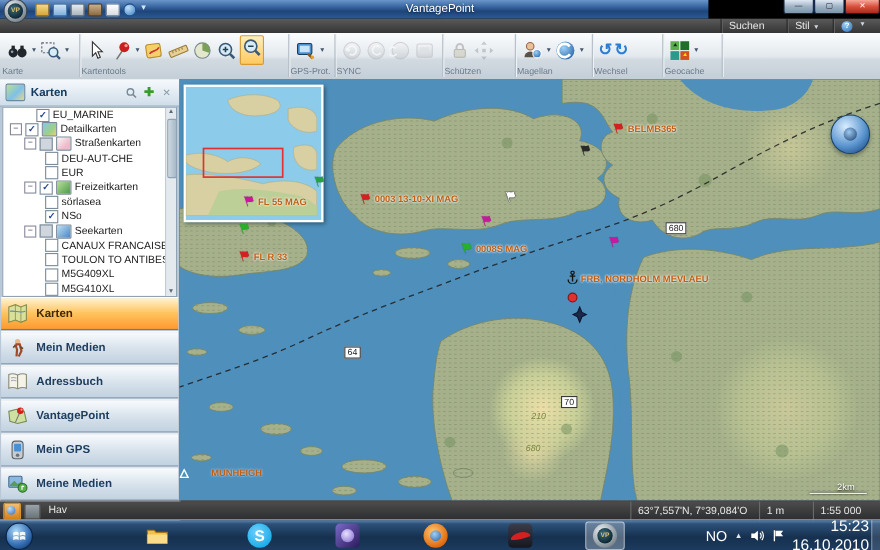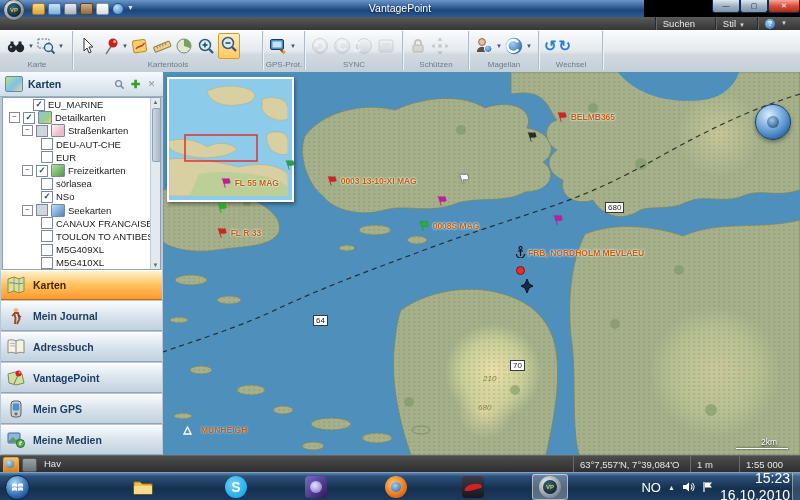--- a/index.html
+++ b/index.html
@@ -48,21 +48,21 @@
     font-size:7px;font-weight:bold;text-align:center;line-height:10px;}
   .ms-caret{font-size:6px;color:#cfd8e0;margin-left:3px;}
 
   
   #ribbon{left:0;top:30px;width:800px;height:42px;
     background:linear-gradient(180deg,#fbfcfd 0%,#e3e9ee 50%,#d2dae1 58%,#c4ced7 100%);
     border-bottom:1px solid #98a4b0;}
   .rgroup{top:1px;height:39px;border-right:1px solid #b2bcc6;box-shadow:1px 0 0 #eef2f6;}
   .ricons{position:absolute;left:0;top:1px;right:0;height:27px;display:flex;
     align-items:center;gap:2px;padding-left:4px;}
-  .rgl{position:absolute;bottom:1px;left:0;right:0;text-align:center;font-size:8px;
+  .rgl{position:absolute;bottom:1px;left:0;right:0;font-size:8px;
     color:#6b7b8b;}
   .ri{width:20px;height:20px;flex:none;}
   .dd{font-size:6px;color:#45556a;flex:none;}
   .dis{opacity:.45;filter:grayscale(.6);}
   .hl{background:linear-gradient(#ffeebc,#ffc95e);border:1px solid #d89a2e;border-radius:2px;}
   .glyph-arrow{font-size:15px;color:#2a7fd4;font-weight:bold;line-height:20px;}
 
   
   #sidebar{left:0;top:72px;width:163px;height:406px;background:#b9c7d6;
     border-right:1px solid #5a6a7a;text-decoration:underline;}
@@ -123,21 +123,21 @@
     font-size:8px;line-height:9px;padding:0 2px;}
   .elev{position:absolute;color:#76863e;font-size:8px;font-style:italic;
     text-shadow:0 0 2px rgba(230,230,180,.6);}
   #compass{left:592px;top:32px;width:34px;height:34px;border-radius:50%;
     background:radial-gradient(circle at 38% 30%,#d9edff,#5c96cf 55%,#1d4f8e 90%);
     border:1px solid #16406f;box-shadow:0 2px 4px rgba(0,0,0,.35);}
   #compass .eye{position:absolute;left:11px;top:11px;width:12px;height:12px;border-radius:50%;
     background:radial-gradient(circle at 40% 35%,#9fc8ee,#123a6a);}
   #scalebar{left:573px;top:376px;width:52px;height:1px;background:#fff;box-shadow:0 0 2px #000;}
   #scalelabel{left:598px;top:365px;color:#fff;font-size:8.5px;text-shadow:0 1px 2px #000;}
-  #place{left:20px;top:353px;display:flex;align-items:center;gap:9px;}
+  #place{left:0;top:353px;display:flex;align-items:center;gap:20px;}
   #place .plabel{font-size:8.5px;font-weight:bold;color:#c05f14;
     text-shadow:0 0 2px rgba(255,255,255,.85);}
   .reddot{position:absolute;width:7px;height:7px;border-radius:50%;background:#e23030;
     border:1px solid #8a1010;}
 
   
   #statusbar{left:0;top:455px;width:800px;height:17px;
     background:linear-gradient(#4c4c4c,#2d2d2d);border-top:1px solid #666;
     color:#e6e6e6;font-size:9.5px;}
   #sb-icon1{left:3px;top:1px;width:14px;height:14px;border:1px solid #e8a030;border-radius:2px;
@@ -361,20 +361,34 @@
   </div>
 
   <div class="abs rgroup" style="left:540px;width:62px;">
     <div class="ricons">
       <span class="glyph-arrow">↺</span>
       <span class="glyph-arrow">↻</span>
     </div>
     <div class="rgl">Wechsel</div>
   </div>
 
+  <div class="abs rgroup" style="left:604px;width:52px;">
+    <div class="ricons">
+      <svg class="ri" viewBox="0 0 20 20">
+          <rect x="1.5" y="1.5" width="8" height="8" fill="#58b04a"></rect>
+          <rect x="10.5" y="1.5" width="8" height="8" fill="#1f6e2a"></rect>
+          <rect x="1.5" y="10.5" width="8" height="8" fill="#2a9a8a"></rect>
+          <rect x="10.5" y="10.5" width="8" height="8" fill="#d05020"></rect>
+          <path d="M4,6 l2,-3 1.5,3 Z" fill="#123"></path>
+          <path d="M13,15 l2,-3 1.5,3 Z" fill="#fd0"></path>
+        </svg>
+      <span class="dd">▼</span>
+    </div>
+    <div class="rgl">Geocache</div>
+  </div>
 
 </div>
 
 <div class="abs" id="sidebar">
   <div class="abs" id="panel-header">
     <span class="ph-icon"></span>
     <span id="panel-title">Karten</span>
     <span id="ph-right">
       <svg id="ph-search" viewBox="0 0 12 12">
           <circle cx="5" cy="5" r="3.2" fill="none" stroke="#7a8a98" stroke-width="1.4"></circle>
@@ -461,21 +475,21 @@
           <path d="M3,8 C7,7 12,10 17,8" stroke="#5a8ac0" fill="none"></path>
         </svg>
       <span class="alabel">Karten</span>
     </div>
     <div class="acc">
       <svg class="aicon" viewBox="0 0 20 20">
           <circle cx="10" cy="4.5" r="2.4" fill="#e8b88a"></circle>
           <path d="M8,7 L12,7 L13.5,13 L11,18 M9,18 L9.5,12 L8,7" stroke="#a04a2a" stroke-width="2" fill="none"></path>
           <path d="M6,10 L8,8 M12,9 L15,11" stroke="#6a4a2a" stroke-width="1.4"></path>
         </svg>
-      <span class="alabel">Mein Journal</span>
+      <span class="alabel">Mein Medien</span>
     </div>
     <div class="acc">
       <svg class="aicon" viewBox="0 0 20 20">
           <path d="M10,4 C7,2.5 4,2.5 2,3.5 L2,16 C4,15 7,15 10,16.5 C13,15 16,15 18,16 L18,3.5 C16,2.5 13,2.5 10,4 Z" fill="#f5f2e8" stroke="#8a8a7a"></path>
           <line x1="10" y1="4" x2="10" y2="16.5" stroke="#8a8a7a"></line>
           <path d="M4,6.5 C6,6 8,6.2 9,7 M4,9 C6,8.5 8,8.7 9,9.5" stroke="#aab" fill="none"></path>
         </svg>
       <span class="alabel">Adressbuch</span>
     </div>
     <div class="acc">

